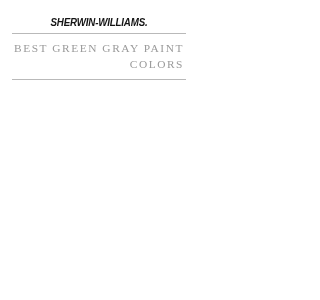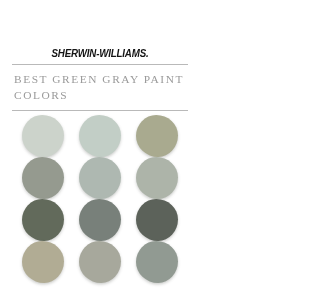--- a/index.html
+++ b/index.html
@@ -13,22 +13,21 @@
     font-family: "Liberation Sans", sans-serif;
     overflow: hidden;
   }
   .pin {
     position: relative;
     width: 200px;
     height: 212px;
     background: #ffffff;
     box-sizing: border-box;
     display: flex;
-    flex-direction: column;
-    margin-top: 31px;
+    flex-direction: row;
   }
   
   .header {
     padding: 17px 12px 0 12px;
     flex: 0 0 auto;
   }
   .brand-logo {
     text-align: center;
     font-family: "Liberation Sans", sans-serif;
     font-weight: bold;
@@ -44,21 +43,21 @@
   }
   .rule {
     height: 1px;
     background: #b9b9b9;
     margin: 5px 0 0 0;
   }
   .rule-bottom {
     margin-top: 4px;
   }
   .title {
-    text-align: left;
+    text-align: right;
     font-family: "Liberation Serif", serif;
     font-size: 11.4px;
     letter-spacing: 1.55px;
     color: #9a9a9a;
     line-height: 1.42;
     padding: 6px 2px 3px 2px;
     text-transform: uppercase;
     white-space: pre-line;
   }
   

